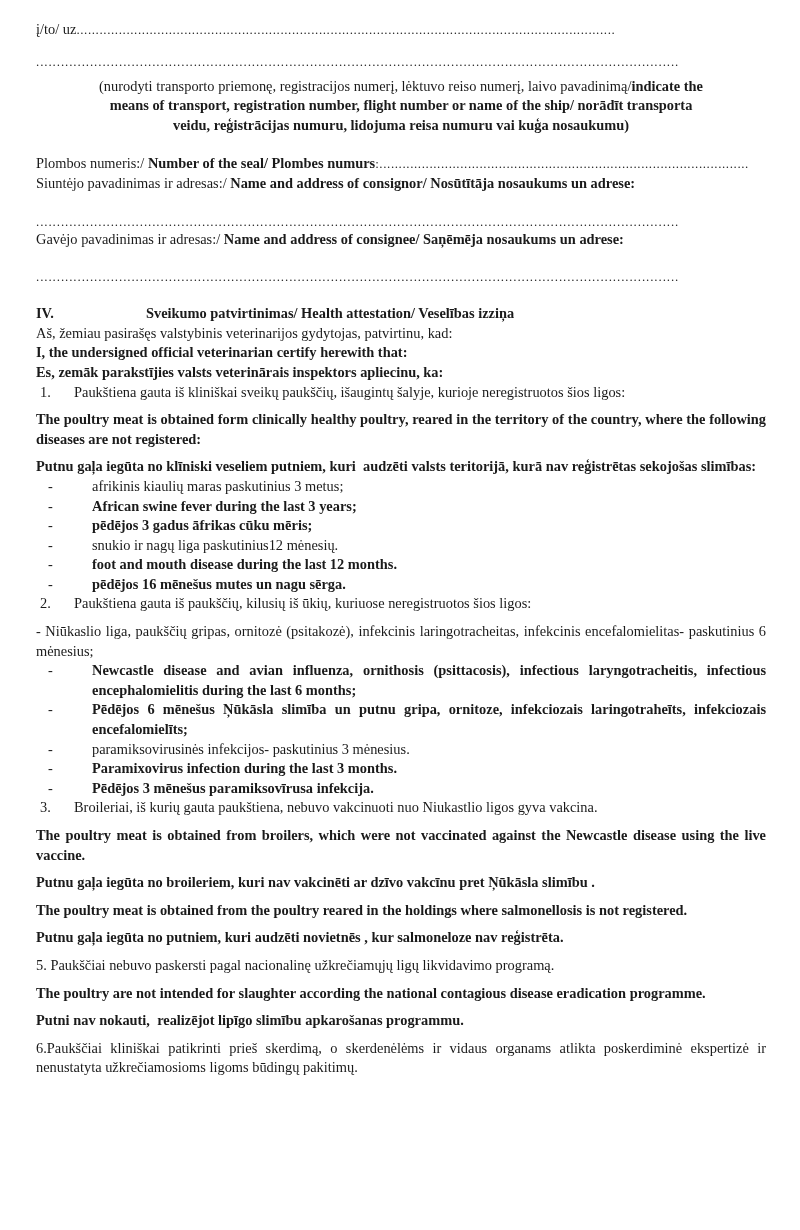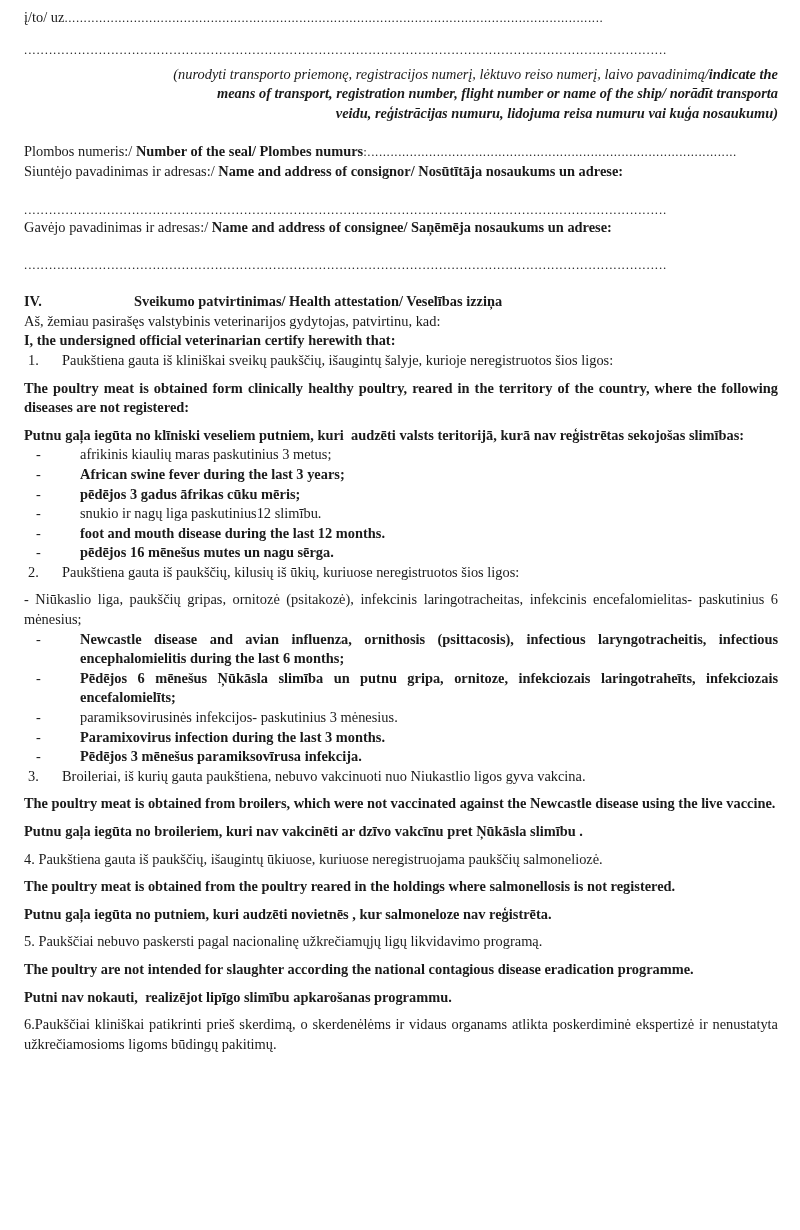--- a/index.html
+++ b/index.html
@@ -11,42 +11,42 @@
     width: 800px;
     height: 1230px;
     font-family: "Liberation Serif", "DejaVu Serif", serif;
     color: #1a1a1a;
     overflow: hidden;
   }
   .page {
     position: relative;
     width: 800px;
     height: 1230px;
-    padding: 0;
+    padding: 12px;
     box-sizing: border-box;
     background: #fff;
   }
   .inner {
     padding: 8px 22px 0 24px;
   }
 
   
   .ln {
     font-size: 14.4px;
     line-height: 19.6px;
     margin: 0;
     white-space: pre-wrap;
   }
   .b { font-weight: bold; }
   .just {
     text-align: justify;
     text-align-last: left;
     margin-top: 8px;
   }
-  .ctr { text-align: right; font-style: italic; }
+  .ctr { text-align: center; }
 
   
   .seg { font-weight: normal; }
   .seg.bold { font-weight: bold; }
 
   
   .dots {
     letter-spacing: 0.6px;
     font-size: 13px;
     color: #2a2a2a;
@@ -131,20 +131,21 @@
 
     <div class="gap-l"></div>
 
     <div class="hdr-row ln">
       <span class="rn">IV.</span>
       <span>Sveikumo patvirtinimas/ Health attestation/ Veselības izziņa</span>
     </div>
 
     <div class="ln">Aš, žemiau pasirašęs valstybinis veterinarijos gydytojas, patvirtinu, kad:</div>
     <div class="ln b">I, the undersigned official veterinarian certify herewith that:</div>
+    <div class="ln b">Es, zemāk parakstījies valsts veterinārais inspektors apliecinu, ka:</div>
 
     <div class="row num">
       <span class="marker">1.</span>
       <span class="body">Paukštiena gauta iš kliniškai sveikų paukščių, išaugintų šalyje, kurioje neregistruotos šios ligos:</span>
     </div>
     <div class="ln b just">The poultry meat is obtained form clinically healthy poultry, reared in the territory of the country, where the following diseases are not registered:</div>
     <div class="ln b just">Putnu gaļa iegūta no klīniski veseliem putniem, kuri  audzēti valsts teritorijā, kurā nav reģistrētas sekojošas slimības:</div>
 
     <div class="row dash">
       <span class="marker">-</span>
@@ -153,21 +154,21 @@
     <div class="row dash">
       <span class="marker">-</span>
       <span class="body b">African swine fever during the last 3 years;</span>
     </div>
     <div class="row dash">
       <span class="marker">-</span>
       <span class="body b">pēdējos 3 gadus āfrikas cūku mēris;</span>
     </div>
     <div class="row dash">
       <span class="marker">-</span>
-      <span class="body"> snukio ir nagų liga paskutinius12 slimību.</span>
+      <span class="body"> snukio ir nagų liga paskutinius12 mėnesių.</span>
     </div>
     <div class="row dash">
       <span class="marker">-</span>
       <span class="body b">foot and mouth disease during the last 12 months.</span>
     </div>
     <div class="row dash">
       <span class="marker">-</span>
       <span class="body b">pēdējos 16 mēnešus mutes un nagu sērga.</span>
     </div>
 
@@ -198,21 +199,20 @@
       <span class="body b">Pēdējos 3 mēnešus paramiksovīrusa infekcija.</span>
     </div>
 
     <div class="row num">
       <span class="marker">3.</span>
       <span class="body">Broileriai, iš kurių gauta paukštiena, nebuvo vakcinuoti nuo Niukastlio ligos gyva vakcina.</span>
     </div>
     <div class="ln b just">The poultry meat is obtained from broilers, which were not vaccinated against the Newcastle disease using the live vaccine.</div>
     <div class="ln b just">Putnu gaļa iegūta no broileriem, kuri nav vakcinēti ar dzīvo vakcīnu pret Ņūkāsla slimību .</div>
 
-    <div class="ln just"><span class="seg">4.</span> <span class="seg">Paukštiena gauta iš paukščių, išaugintų ūkiuose, kuriuose neregistruojama paukščių salmoneliozė.</span></div>
     <div class="ln b just">The poultry meat is obtained from the poultry reared in the holdings where salmonellosis is not registered.</div>
     <div class="ln b just">Putnu gaļa iegūta no putniem, kuri audzēti novietnēs , kur salmoneloze nav reģistrēta.</div>
 
     <div class="ln just"><span class="seg">5.</span> <span class="seg">Paukščiai nebuvo paskersti pagal nacionalinę užkrečiamųjų ligų likvidavimo programą.</span></div>
     <div class="ln b just">The poultry are not intended for slaughter according the national contagious disease eradication programme.</div>
     <div class="ln b just">Putni nav nokauti,  realizējot lipīgo slimību apkarošanas programmu.</div>
 
     <div class="ln just"><span class="seg">6.</span><span class="seg">Paukščiai kliniškai patikrinti prieš skerdimą, o skerdenėlėms ir vidaus organams atlikta poskerdiminė ekspertizė ir nenustatyta užkrečiamosioms ligoms būdingų pakitimų.</span></div>
 
   </div>

